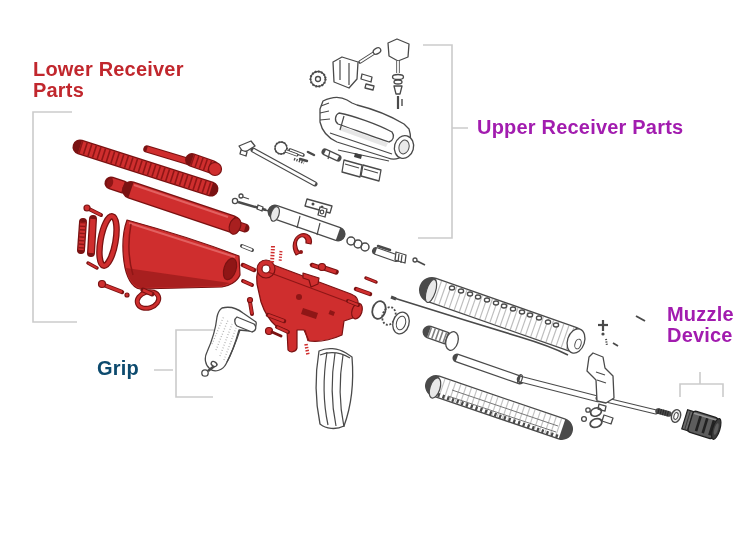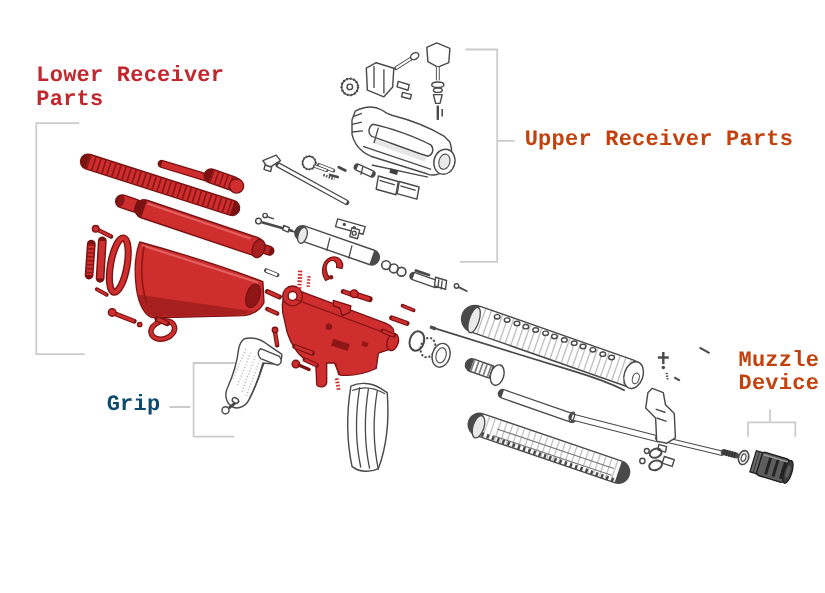--- a/index.html
+++ b/index.html
@@ -1,21 +1,21 @@
 <!DOCTYPE html>
 <html><head>
 <meta charset="utf-8">
 <style>
   html,body{margin:0;padding:0;background:#fff;}
   #stage{position:relative;width:750px;height:499px;background:#ffffff;overflow:hidden;
-         font-family:Liberation Mono, monospace;}
+         font-family:Liberation Sans, sans-serif;}
   #stage svg{position:absolute;left:0;top:0;}
   .callout{position:absolute;font-weight:bold;font-size:20px;line-height:21px;letter-spacing:.2px;}
   .callout.red{color:#c1272d;}
-  .callout.gray{color:#c2410c;text-align:center;}
+  .callout.gray{color:#a21caf;}
   .callout.dark{color:#0c4a6e;}
   
   .wf{fill:#ffffff;stroke:#4a4a4a;stroke-width:1.3;stroke-linejoin:round;}
   .wl{fill:none;stroke:#4a4a4a;stroke-width:1.2;}
   .rf{fill:#cf2e2e;stroke:#7a1212;stroke-width:1.2;stroke-linejoin:round;}
   .brk{fill:none;stroke:#cbcbcb;stroke-width:1.6;}
 </style>
 </head>
 <body>
 
@@ -369,15 +369,15 @@
   </g>
 
 </svg>
 
 <div class="callout red" style="left:33px;top:59px;width:178px;">Lower Receiver Parts</div>
 
 <div class="callout gray" style="left:477px;top:117px;white-space:nowrap;">Upper Receiver Parts</div>
 
 <div class="callout dark" style="left:97px;top:358px;white-space:nowrap;">Grip</div>
 
-<div class="callout gray" style="left:667px;top:318px;width:82px;">Muzzle Device</div>
+<div class="callout gray" style="left:667px;top:304px;width:82px;">Muzzle Device</div>
 
 </div>
 
 </body></html>

